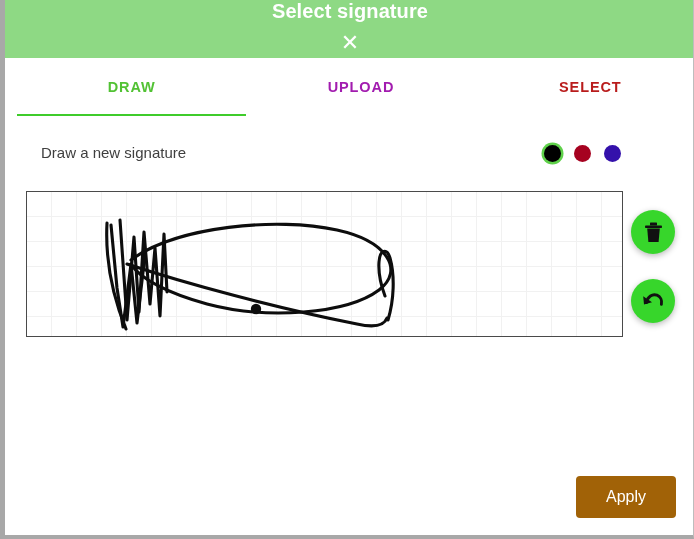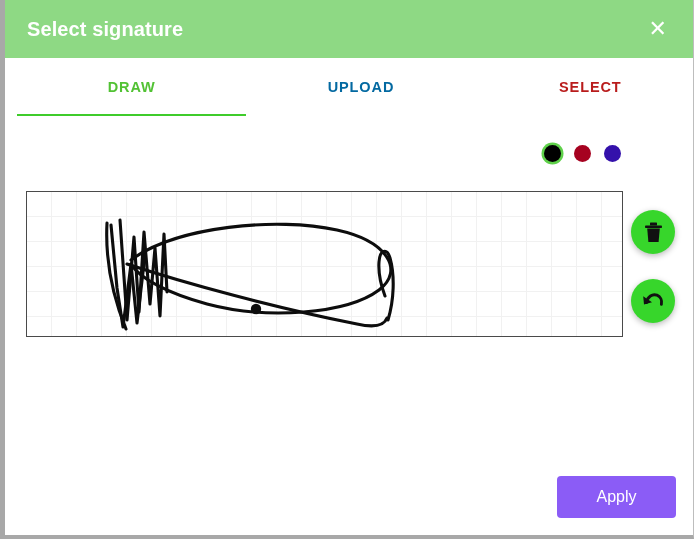--- a/index.html
+++ b/index.html
@@ -34,20 +34,21 @@
     left: 0;
     top: 0;
     width: 100%;
     height: 58px;
     background: #8ed984;
     display: flex;
     align-items: center;
     justify-content: space-between;
     box-sizing: border-box;
     padding: 0 20px 0 22px;
+    flex-direction: column;
   }
   #dialog-title {
     color: #ffffff;
     font-size: 20px;
     font-weight: bold;
     letter-spacing: 0.1px;
     white-space: nowrap;
   }
   #close-btn {
     color: #ffffff;
@@ -70,21 +71,21 @@
     background: #ffffff;
   }
   .tab {
     flex: 1 1 0;
     display: flex;
     align-items: center;
     justify-content: center;
     font-size: 14.5px;
     font-weight: bold;
     letter-spacing: 0.9px;
-    color: #0369a1;
+    color: #a21caf;
     cursor: pointer;
     position: relative;
     user-select: none;
   }
   .tab.muted { color: #b91c1c; }
   .tab.active { color: #52c234; }
   .tab.active::after {
     content: "";
     position: absolute;
     left: 0;
@@ -177,23 +178,23 @@
     cursor: pointer;
   }
   #fab-delete { right: 18px; top: 94px; }
   #fab-undo   { right: 18px; top: 163px; }
 
   
   #apply-btn {
     position: absolute;
     right: 17px;
     bottom: 17px;
-    width: 119px;
+    width: 100px;
     height: 42px;
-    background: #8b5cf6;
+    background: #a16207;
     border: none;
     border-radius: 4px;
     color: #ffffff;
     font-size: 16px;
     font-family: "Liberation Sans", sans-serif;
     cursor: pointer;
     display: flex;
     align-items: center;
     justify-content: center;
   }
@@ -209,20 +210,23 @@
   </div>
 
   <div id="tabs">
     <div class="tab active">DRAW</div>
     <div class="tab">UPLOAD</div>
     <div class="tab muted">SELECT</div>
   </div>
 
   <div id="body">
 
+    <div id="label-row">
+      <span id="draw-label">Draw a new signature</span>
+    </div>
 
     <div id="color-swatches">
       <span class="swatch selected" style="background:#000000"></span>
       <span class="swatch" style="background:#a60220"></span>
       <span class="swatch" style="background:#3411ab"></span>
     </div>
 
     <div id="canvas-wrap">
       <svg id="sig-svg" viewBox="0 0 597 146" xmlns="http://www.w3.org/2000/svg">
         <g fill="none" stroke="#0d0d0d" stroke-width="3.1" stroke-linecap="round" stroke-linejoin="round">

